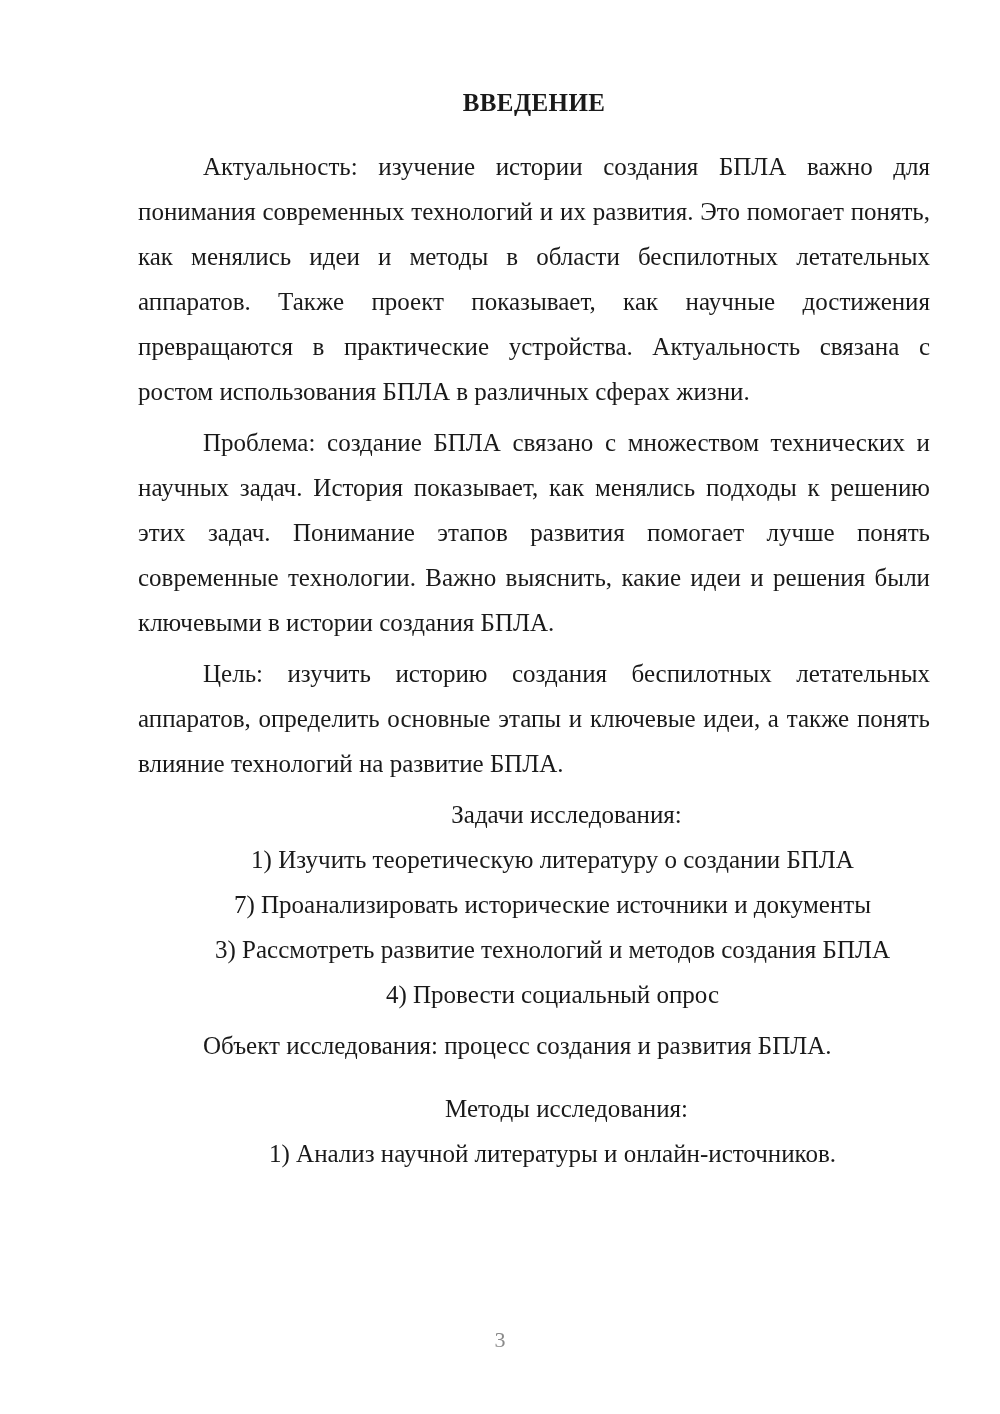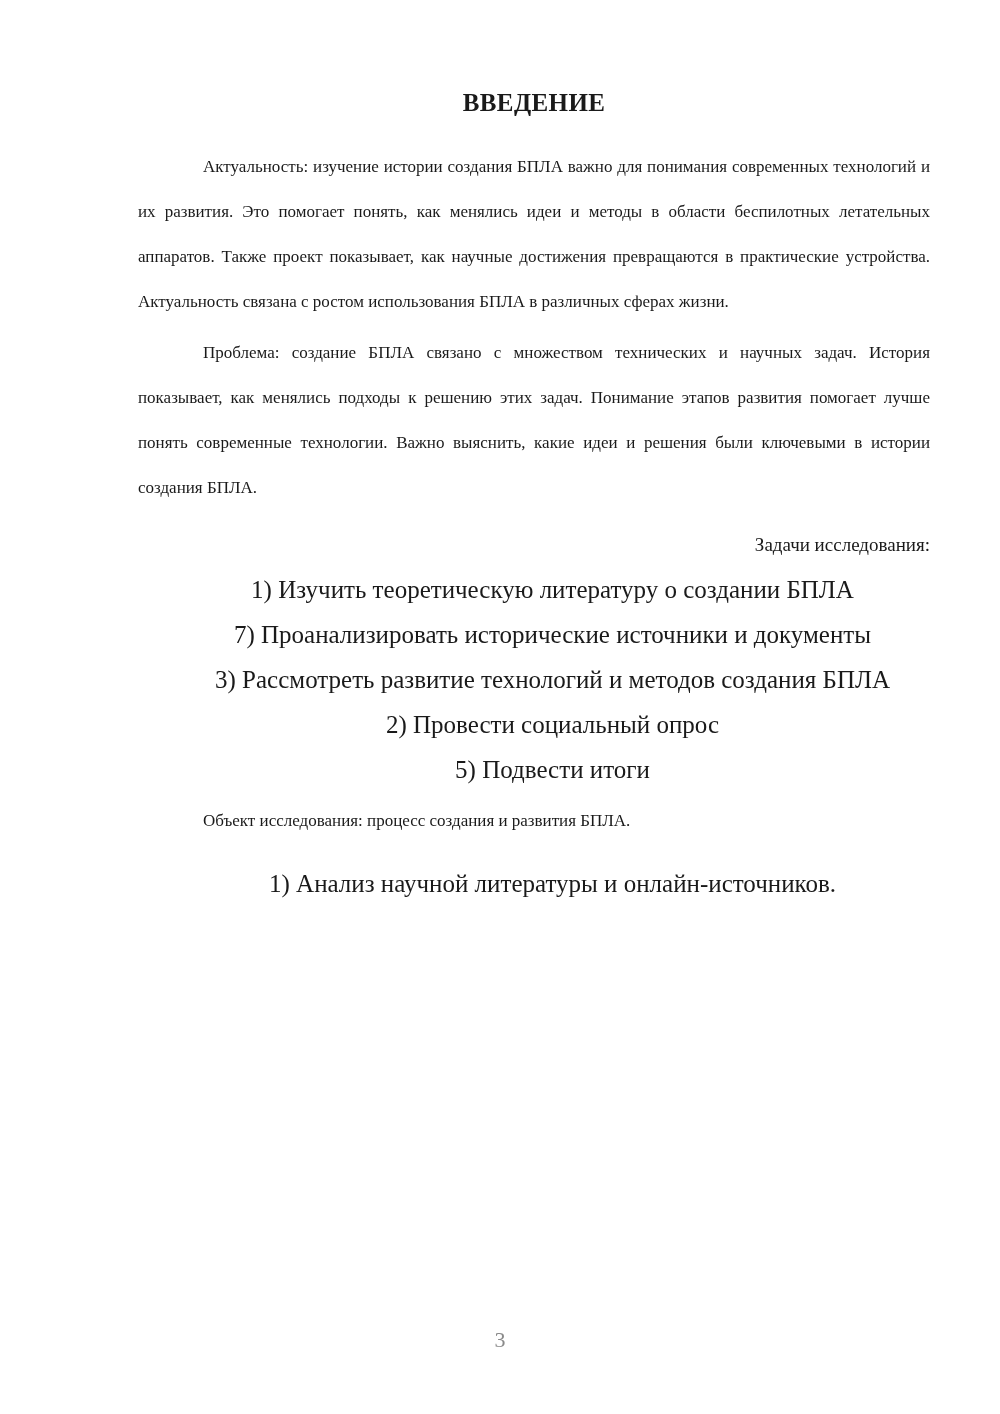--- a/index.html
+++ b/index.html
@@ -37,30 +37,30 @@
     font-weight: bold;
     font-size: 25px;
     line-height: 30px;
     letter-spacing: 0.4px;
     margin: 0 0 26px 0;
   }
 
   .para {
     text-align: justify;
     text-justify: inter-word;
-    font-size: 17px;
+    font-size: 25px;
     line-height: 45px;
     margin: 0 0 0 0;
     text-indent: 65px;
     hyphens: none;
   }
 
   .lead-in {
-    text-align: right;
-    font-size: 19px;
+    text-align: center;
+    font-size: 25px;
     line-height: 45px;
     text-indent: 65px;
     margin: 0;
     font-family: Liberation Serif, serif;
   }
 
   .list {
     list-style: none;
     margin: 0;
     padding: 0;
@@ -97,45 +97,46 @@
     <h1 class="doc-title">ВВЕДЕНИЕ</h1>
 
     <p class="para">Актуальность: изучение истории создания БПЛА важно для понимания современных технологий и их развития. Это помогает понять, как менялись идеи и методы в области беспилотных летательных аппаратов. Также проект показывает, как научные достижения превращаются в практические устройства. Актуальность связана с ростом использования БПЛА в различных сферах жизни.</p>
 
     <div class="block-spacer-sm"></div>
 
     <p class="para">Проблема: создание БПЛА связано с множеством технических и научных задач. История показывает, как менялись подходы к решению этих задач. Понимание этапов развития помогает лучше понять современные технологии. Важно выяснить, какие идеи и решения были ключевыми в истории создания БПЛА.</p>
 
     <div class="block-spacer-sm"></div>
 
+    <p class="para">Цель: изучить историю создания беспилотных летательных аппаратов, определить основные этапы и ключевые идеи, а также понять влияние технологий на развитие БПЛА.</p>
 
     <div class="block-spacer-sm"></div>
 
     <p class="lead-in">Задачи исследования:</p>
 
     <ul class="list">
       <li class="list-item">1) Изучить теоретическую литературу о создании БПЛА</li>
       <li class="list-item">7) Проанализировать исторические источники и документы</li>
       <li class="list-item">3) Рассмотреть развитие технологий и методов создания БПЛА</li>
-      <li class="list-item">2) Провести социальный опрос</li>
-      <li class="list-item">5) Подвести итоги</li>
+      <li class="list-item">4) Провести социальный опрос</li>
     </ul>
 
     <div class="block-spacer-sm"></div>
 
     <p class="para">Объект исследования: процесс создания и развития БПЛА.</p>
 
     <div class="block-spacer-sm"></div>
 
 
     <div class="block-spacer-sm"></div>
 
 
     <div class="block-spacer-sm"></div>
 
+    <p class="lead-in">Методы исследования:</p>
 
     <ul class="list">
       <li class="list-item">1) Анализ научной литературы и онлайн-источников.</li>
 
     </ul>
 
   </div>
 
   <div class="page-number">3</div>
 </div>

